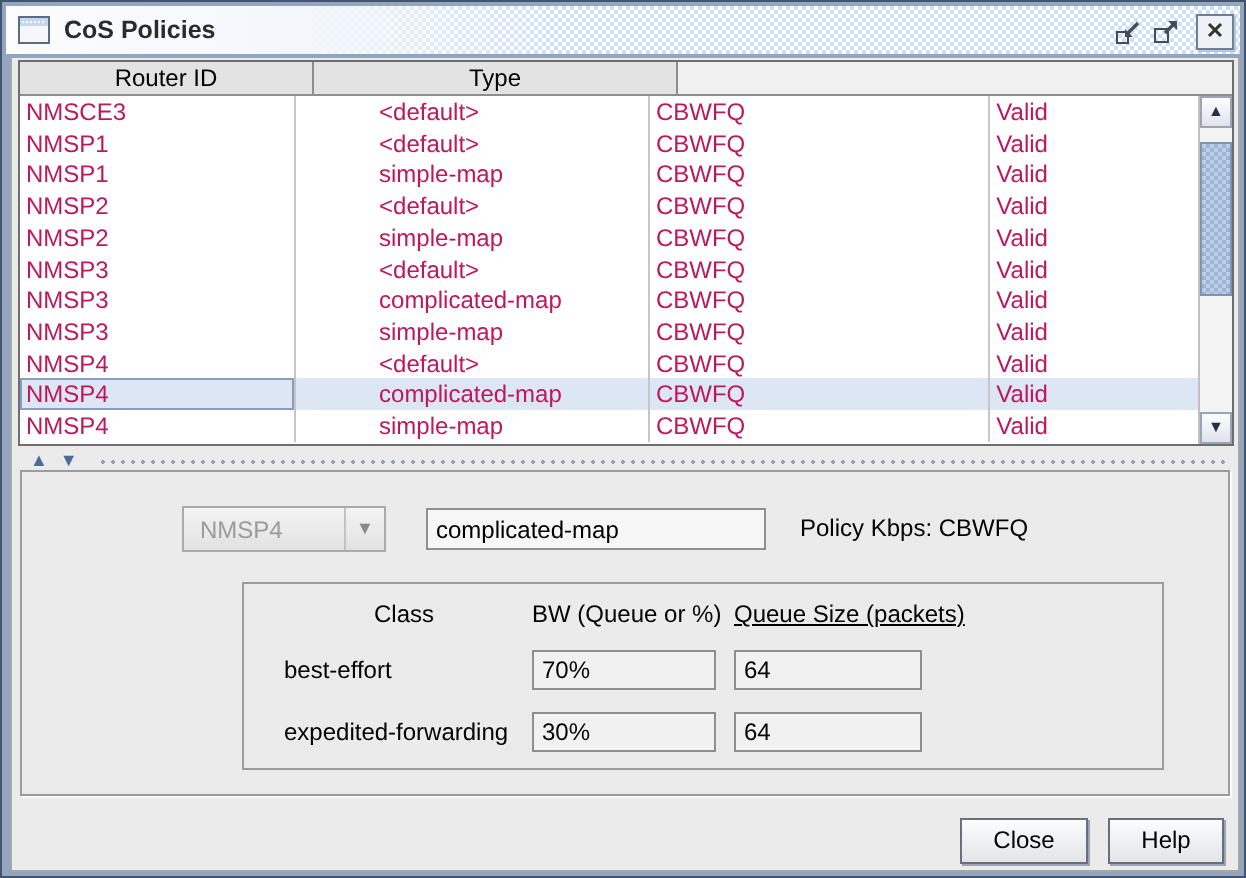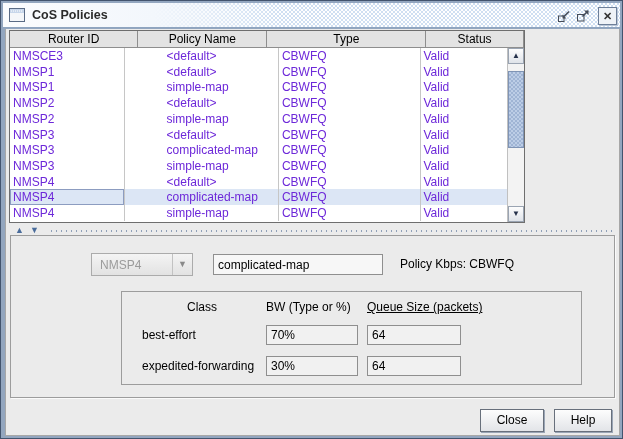--- a/index.html
+++ b/index.html
@@ -30,36 +30,36 @@
     font-size:11px; font-weight:bold; color:#333; line-height:1;
     box-shadow:1px 1px 0 #b9c6d8;
   }
   
   .content {
     position:absolute; left:4px; top:28px; width:615px; height:407px;
     background:#ebebeb; border:1px solid #a7a7a7; border-top:none;
   }
   
   .scrollpane {
-    position:absolute; left:3px; top:1px; width:516px; height:193px;
+    position:absolute; left:3px; top:1px; width:608px; height:193px;
     border:1px solid #6e6e6e; background:#fff; display:flex; flex-direction:column;
   }
   .thead { display:flex; height:17px; background:#e3e3e3; border-bottom:1px solid #8e8e8e; flex:none; }
   .hcell {
     font-size:12px; color:#000; text-align:center; line-height:16px;
     border-right:1px solid #8e8e8e; overflow:hidden; white-space:nowrap;
   }
   .hc0 { width:147px; } .hc1 { width:148px; } .hc2 { width:182px; } .hc3 { width:112px; }
   .hcorner { flex:1; background:#f0f0f0; border-right:none; }
   .tbl-body-wrap { display:flex; flex:1; min-height:0; }
   .tbody { width:589px; overflow:hidden; background:#fff; }
   .trow { display:flex; height:15.72px; background:#fff; }
   .trow.selected { background:#dce6f5; }
   .tcell {
-    font-size:12px; color:#6d28d9; line-height:15px; padding:1px 0 0 3px;
+    font-size:12px; color:#be185d; line-height:15px; padding:1px 0 0 3px;
     border-right:1px solid #c6c6c6; overflow:hidden; white-space:nowrap; height:100%;
   }
   .tc0 { width:147px; } .tc1 { width:148px;margin-left:39px; } .tc2 { width:182px; } .tc3 { width:111px; border-right:none; }
   .trow.selected .focus-cell { box-shadow:inset 0 0 0 1px #8c9cc0; }
   
   .vscroll { width:17px; flex:none; background:#f3f3f3; border-left:1px solid #c0c0c0;
              display:flex; flex-direction:column; position:relative; }
   .sb-btn {
     height:16px; flex:none; background:linear-gradient(#fdfdfd,#dfe3e9);
     border:1px solid #9aa4b2; display:flex; align-items:center; justify-content:center;
@@ -152,23 +152,21 @@
     <div class="tb-close">
       <span>✕</span>
     </div>
   </div>
 
   <div class="content">
 
     <div class="scrollpane">
       <div class="thead">
         <div class="hcell hc0">Router ID</div>
-        <div class="hcell hc1">Policy Name</div>
         <div class="hcell hc2">Type</div>
-        <div class="hcell hc3">Status</div>
         <div class="hcell hcorner"></div>
       </div>
       <div class="tbl-body-wrap">
         <div class="tbody">
             <div class="trow">
               <div class="tcell tc0">NMSCE3</div>
               <div class="tcell tc1">&lt;default&gt;</div>
               <div class="tcell tc2">CBWFQ</div>
               <div class="tcell tc3">Valid</div>
             </div>
@@ -257,21 +255,21 @@
     <div class="detail">
       <div class="combo">
         <span class="combo-text">NMSP4</span>
         <span class="combo-arrow">▼</span>
       </div>
       <input class="tfield policy-name-field" value="complicated-map" style="">
       <div class="ptype-label">Policy Kbps: CBWFQ</div>
 
       <div class="class-panel">
         <div class="cp-head cp-head-class">Class</div>
-        <div class="cp-head cp-head-bw">BW (Type or %)</div>
+        <div class="cp-head cp-head-bw">BW (Queue or %)</div>
         <div class="cp-head cp-head-queue">Queue Size (packets)</div>
 
         <div class="cp-label r1l">best-effort</div>
         <input class="tfield cp-field bw-field r1" value="70%" style="">
         <input class="tfield cp-field q-field r1" value="64" style="">
 
         <div class="cp-label r2l">expedited-forwarding</div>
         <input class="tfield cp-field bw-field r2" value="30%" style="">
         <input class="tfield cp-field q-field r2" value="64" style="">
       </div>

